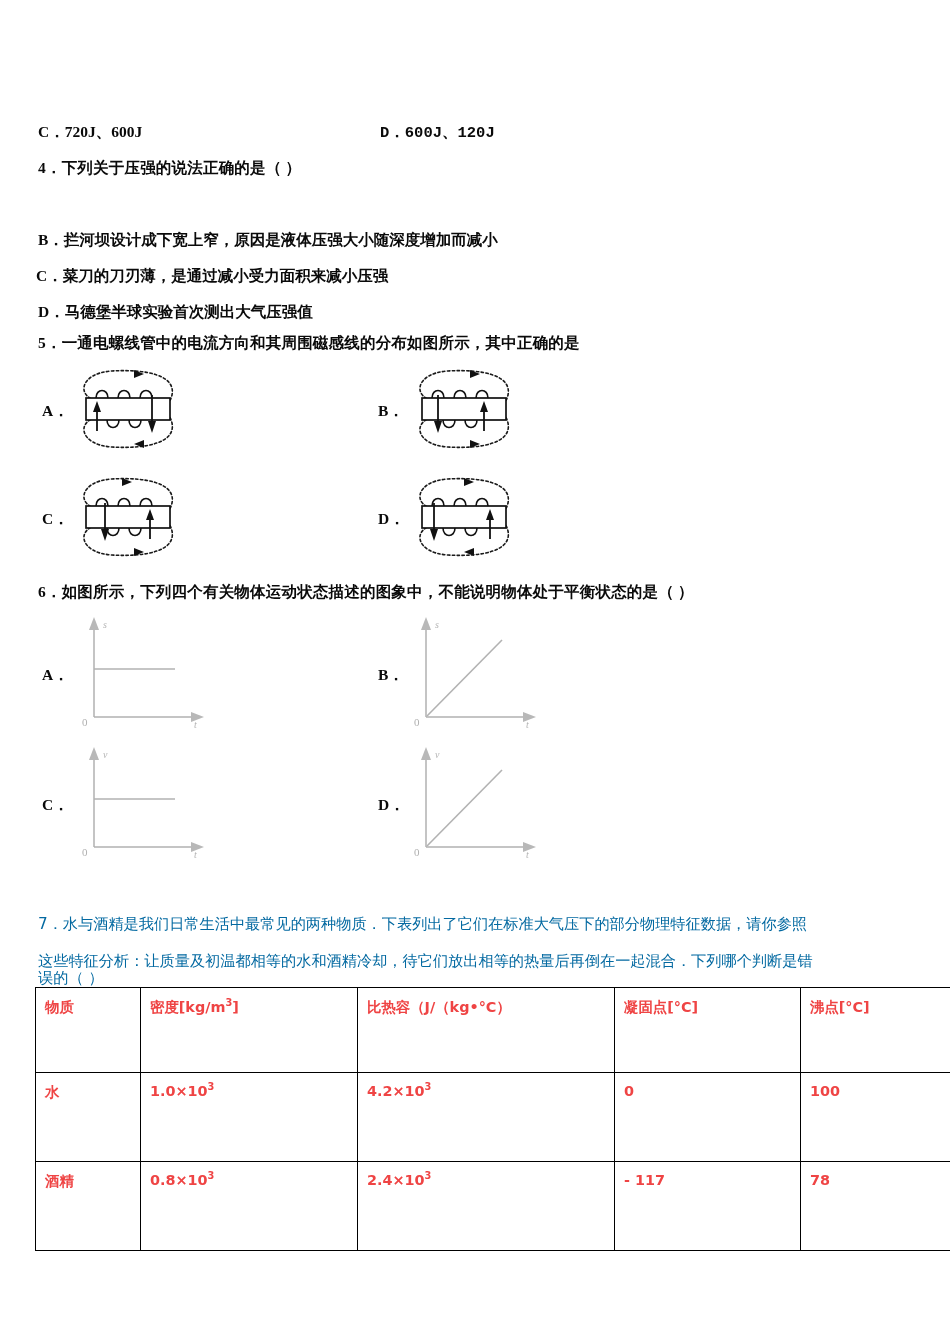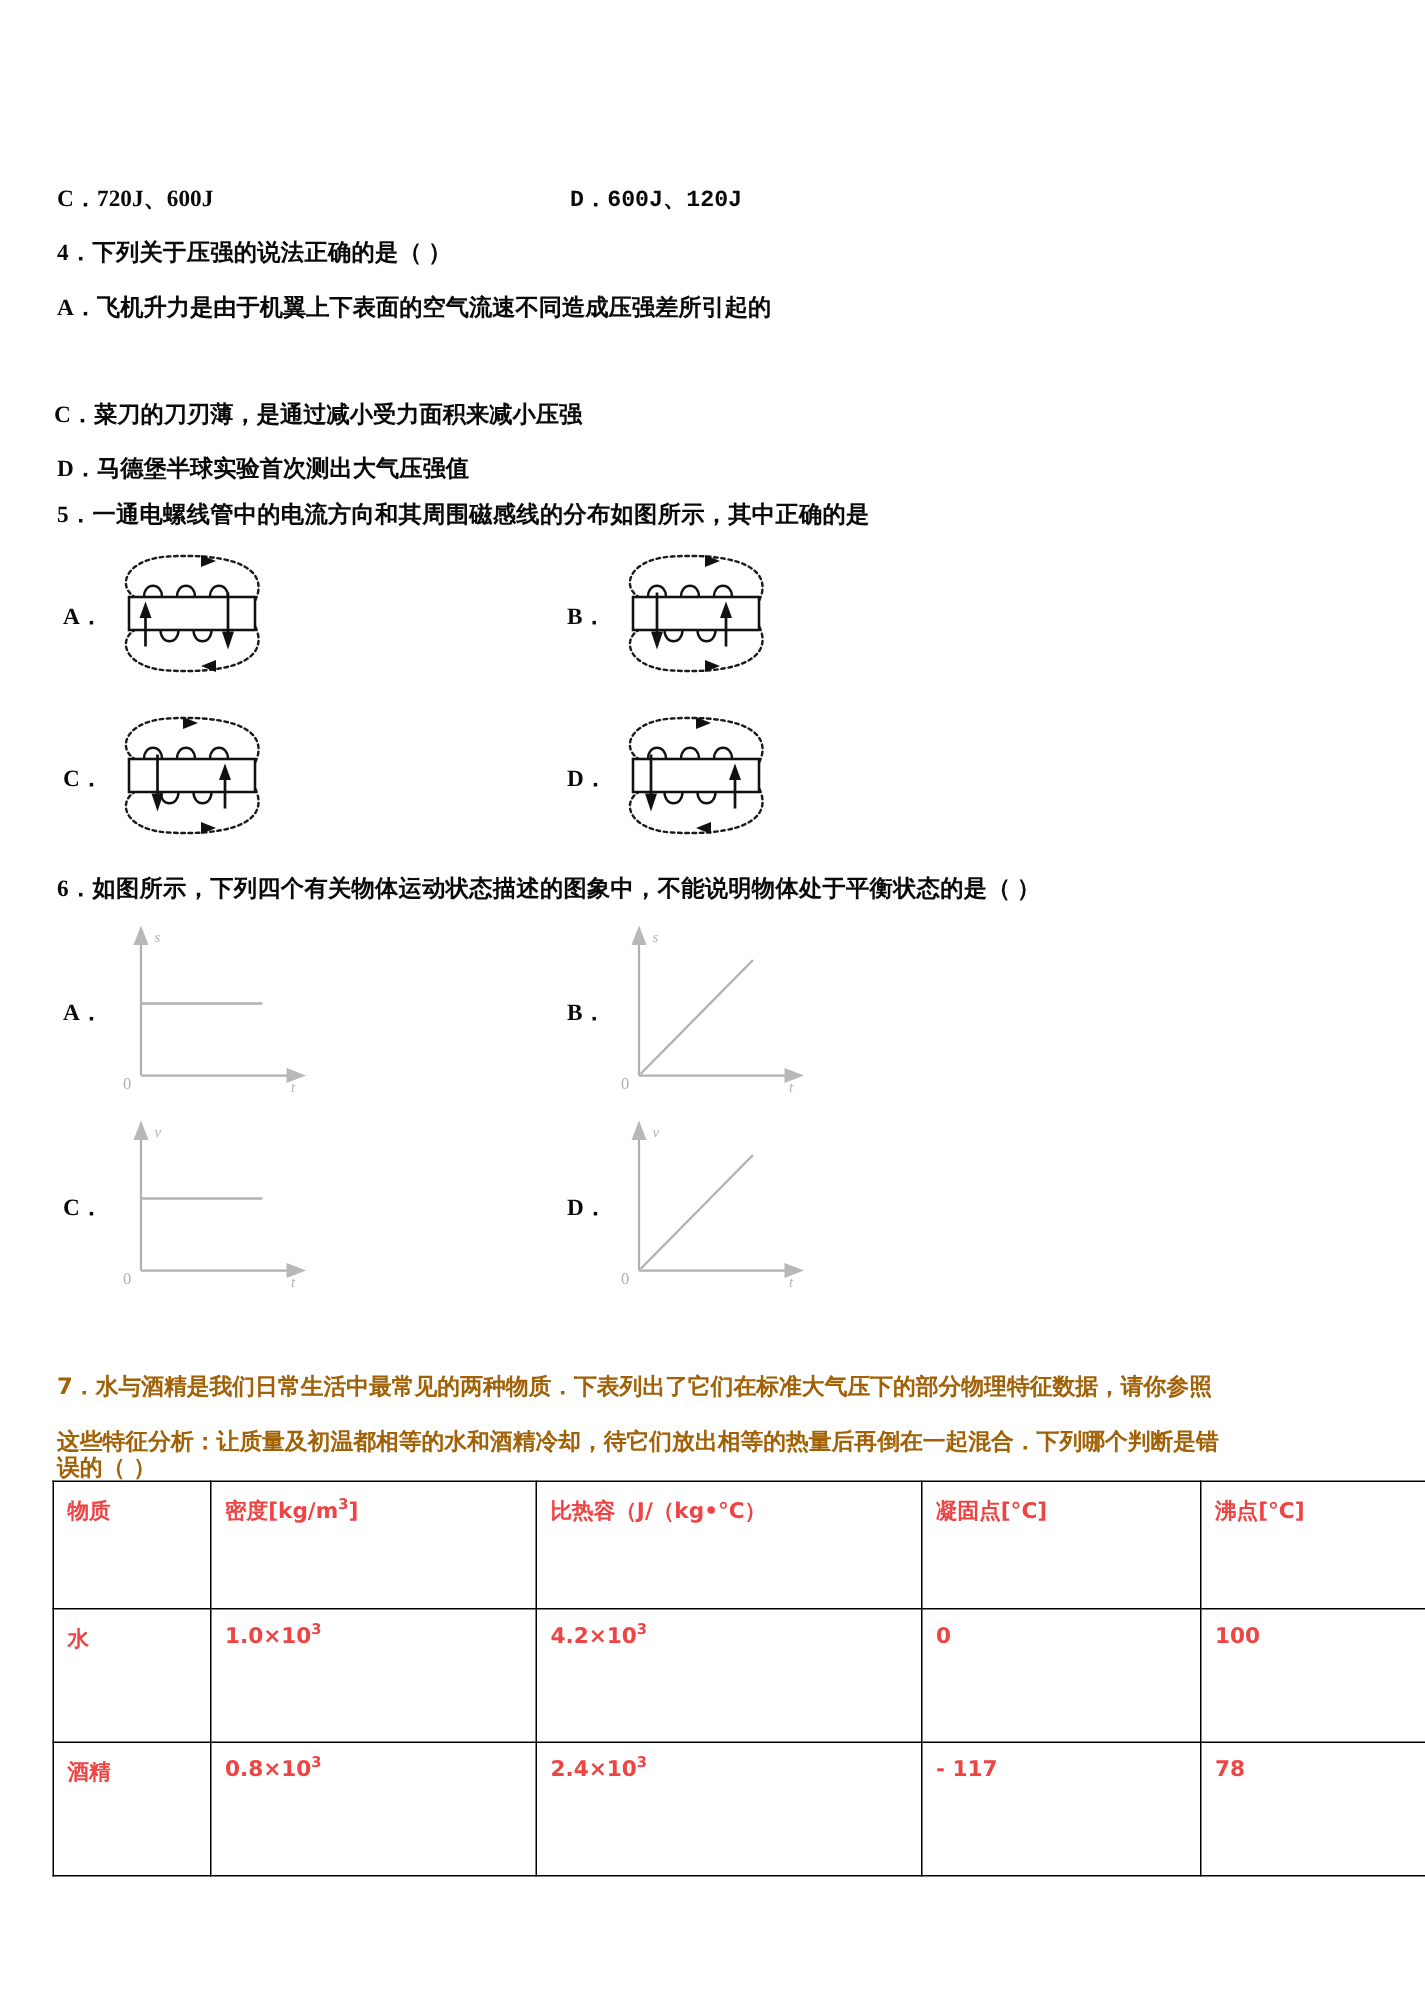--- a/index.html
+++ b/index.html
@@ -38,24 +38,24 @@
     font-size: 15.5px;
     font-weight: bold;
     white-space: nowrap;
     color: #0a0a0a;
   }
   .q7-text {
     position: absolute;
     left: 38px;
     width: 884px;
     font-size: 15.2px;
-    font-weight: bold;
+    font-weight: normal;
     font-family: "DejaVu Sans", "Liberation Sans", sans-serif;
     line-height: 37px;
-    color: #a16207;
+    color: #0369a1;
   }
 
   
   .fig-letter {
     position: absolute;
     font-size: 15.5px;
     font-weight: bold;
     font-family: "Liberation Serif", "DejaVu Serif", serif;
     color: #0a0a0a;
   }
@@ -104,21 +104,21 @@
 </style>
 </head>
 <body>
 
 <div class="page">
 
   <div class="opt-row" style="left:38px; top:98px;">C．720J、600J</div>
   <div class="opt-row" style="left:380px; top:98px;font-family:Liberation Mono, monospace;">D．600J、120J</div>
 
   <div class="q-line" style="left:38px; top:134px;">4．下列关于压强的说法正确的是（        ）</div>
-  <div class="opt-row" style="left:38px; top:171px;">A．飞机升力是由于机翼上下表面的空气流速不同造成压强差所引起的</div>
+  <div class="opt-row" style="left:38px; top:206px;">B．拦河坝设计成下宽上窄，原因是液体压强大小随深度增加而减小</div>
   <div class="opt-row" style="left:36px; top:242px;">C．菜刀的刀刃薄，是通过减小受力面积来减小压强</div>
   <div class="opt-row" style="left:38px; top:278px;">D．马德堡半球实验首次测出大气压强值</div>
 
   <div class="q-line" style="left:38px; top:309px;">5．一通电螺线管中的电流方向和其周围磁感线的分布如图所示，其中正确的是</div>
 
   <div class="fig-letter" style="left:42px; top:377px;">A．</div>
   <div class="solenoid-fig" style="left:72px; top:341px;">
     <svg width="112" height="88" viewBox="0 0 112 88">
 
       <path d="M28 36 C 4 34, 6 8, 40 6 C 74 4, 104 10, 100 30 C 97 44, 84 44, 78 38" fill="none" stroke="#1a1a1a" stroke-width="1.6" stroke-dasharray="2.4 2.4" stroke-linecap="round"></path>

